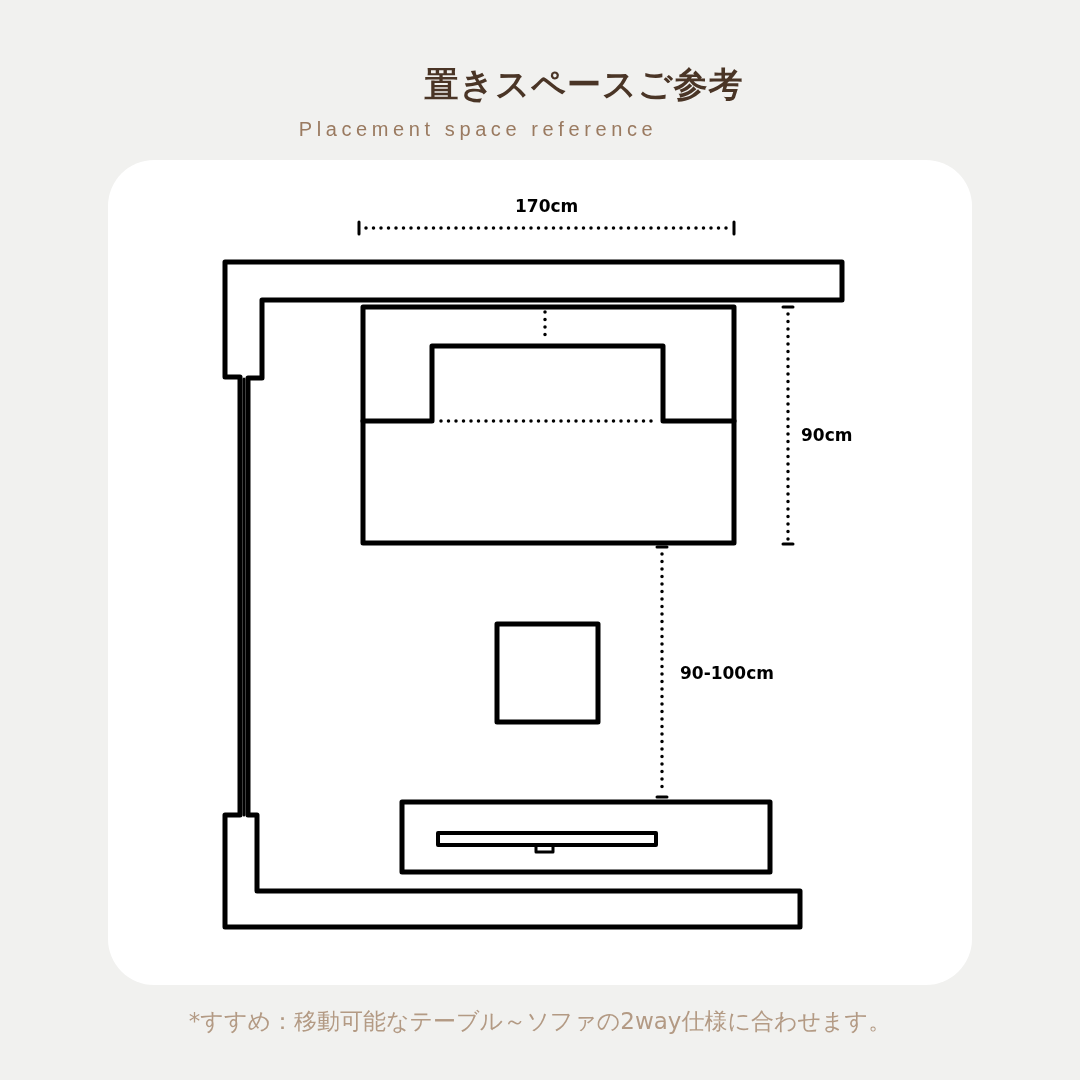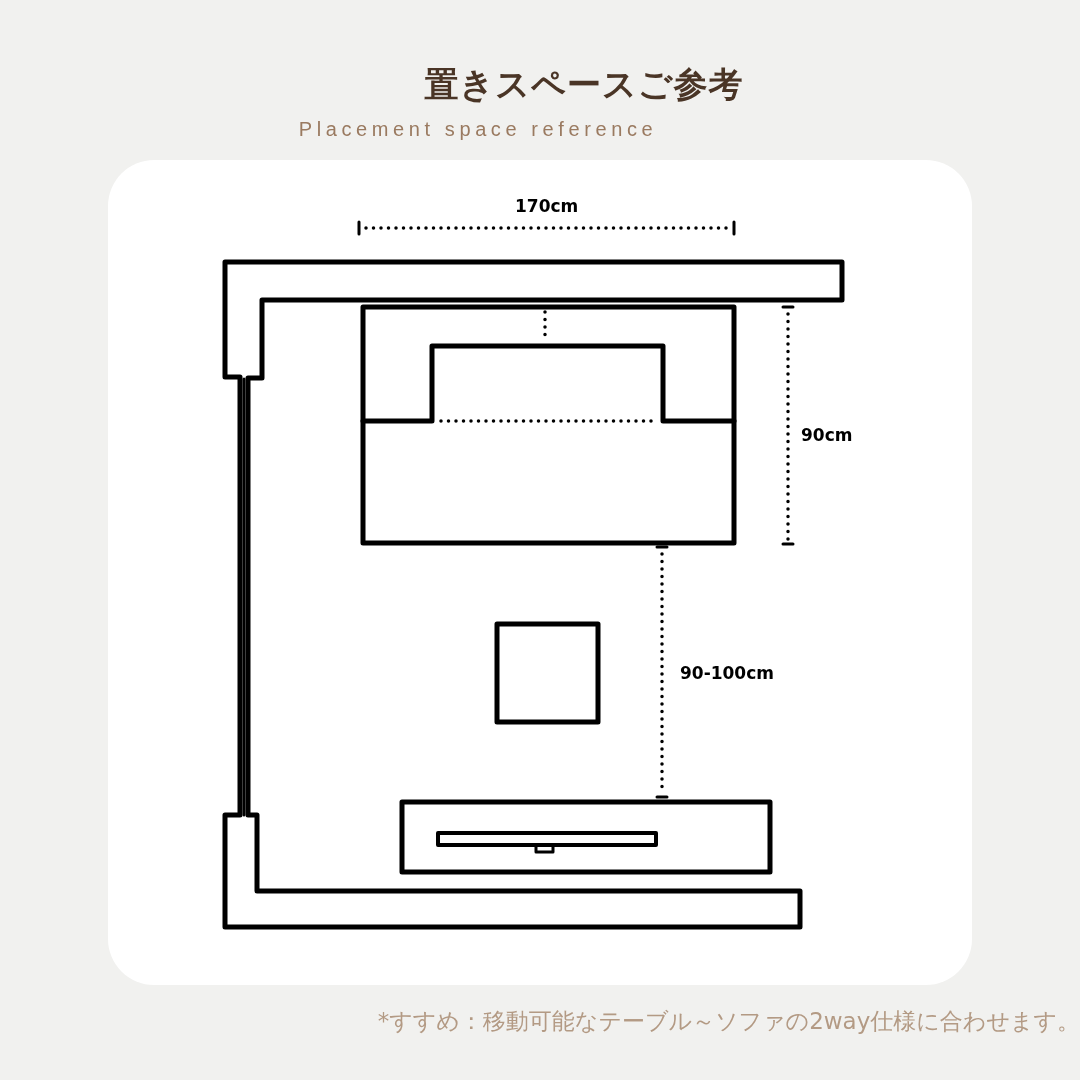--- a/index.html
+++ b/index.html
@@ -39,21 +39,21 @@
   .dim-label {
     position: absolute;
     font-family: "DejaVu Sans", sans-serif;
     font-weight: bold;
     font-size: 17px;
     color: #000000;
     white-space: nowrap;
   }
   .footnote {
     position: absolute; left: 0; top: 1006px; width: 1080px;
-    text-align: right;
+    text-align: center;
     font-size: 23px;
     color: #b39a84;
   }
 </style>
 </head>
 <body>
 
 <div class="title">置きスペースご参考</div>
 <div class="subtitle">Placement space reference</div>
 

